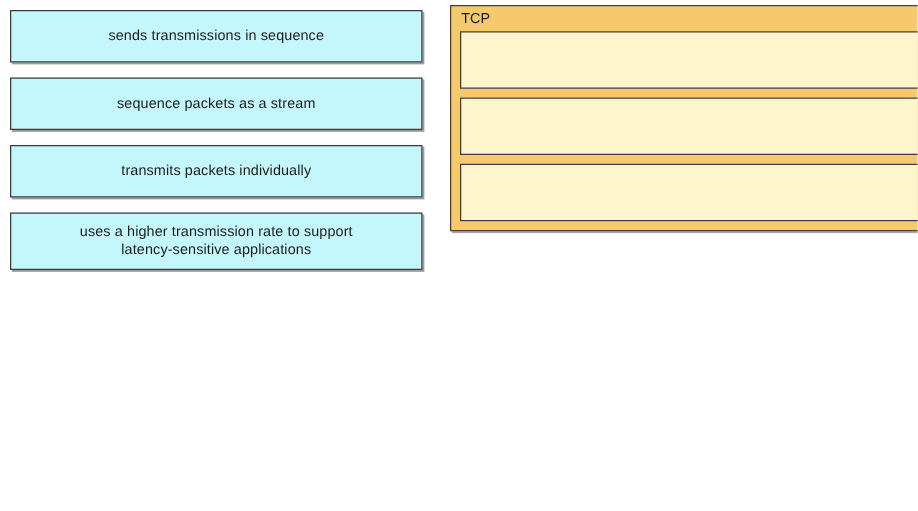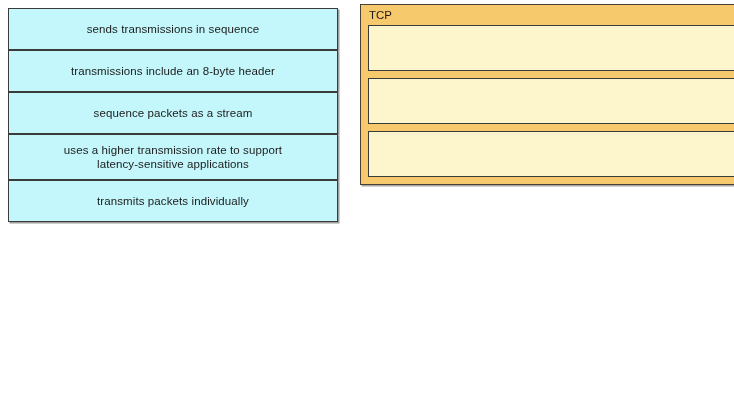--- a/index.html
+++ b/index.html
@@ -19,20 +19,21 @@
   #source-list {
     position: absolute;
     left: 8px;
     top: 8px;
     width: 330px;
   }
   .source-item {
     box-sizing: border-box;
     width: 330px;
     height: 42px;
+    margin-bottom: 12px;
     background: #c4f7fb;
     border: 1px solid #3b3b3b;
     box-shadow: 1.5px 1.5px 0 #9c9c9c;
     display: flex;
     align-items: center;
     justify-content: center;
     text-align: center;
     color: #1b1b1b;
     font-size: 11.5px;
     line-height: 14px;
@@ -92,35 +93,32 @@
 </style>
 </head>
 <body>
 
 <div id="source-list">
 
   <div class="source-item">
     <span class="label">sends transmissions in sequence</span>
   </div>
 
-  <div class="source-item">
-    <span class="label">transmissions include an 8-byte header</span>
-  </div>
 
   <div class="source-item">
     <span class="label">sequence packets as a stream</span>
   </div>
 
+  <div class="source-item">
+    <span class="label">transmits packets individually</span>
+  </div>
+
   <div class="source-item two-line">
     <span class="label">uses a higher transmission rate to support
 latency-sensitive applications</span>
-  </div>
-
-  <div class="source-item">
-    <span class="label">transmits packets individually</span>
   </div>
 
 
 </div>
 
 <div id="target-column">
 
   <div class="drop-panel" id="panel-tcp">
     <div class="panel-title">TCP</div>
     <div class="drop-slot"></div>

